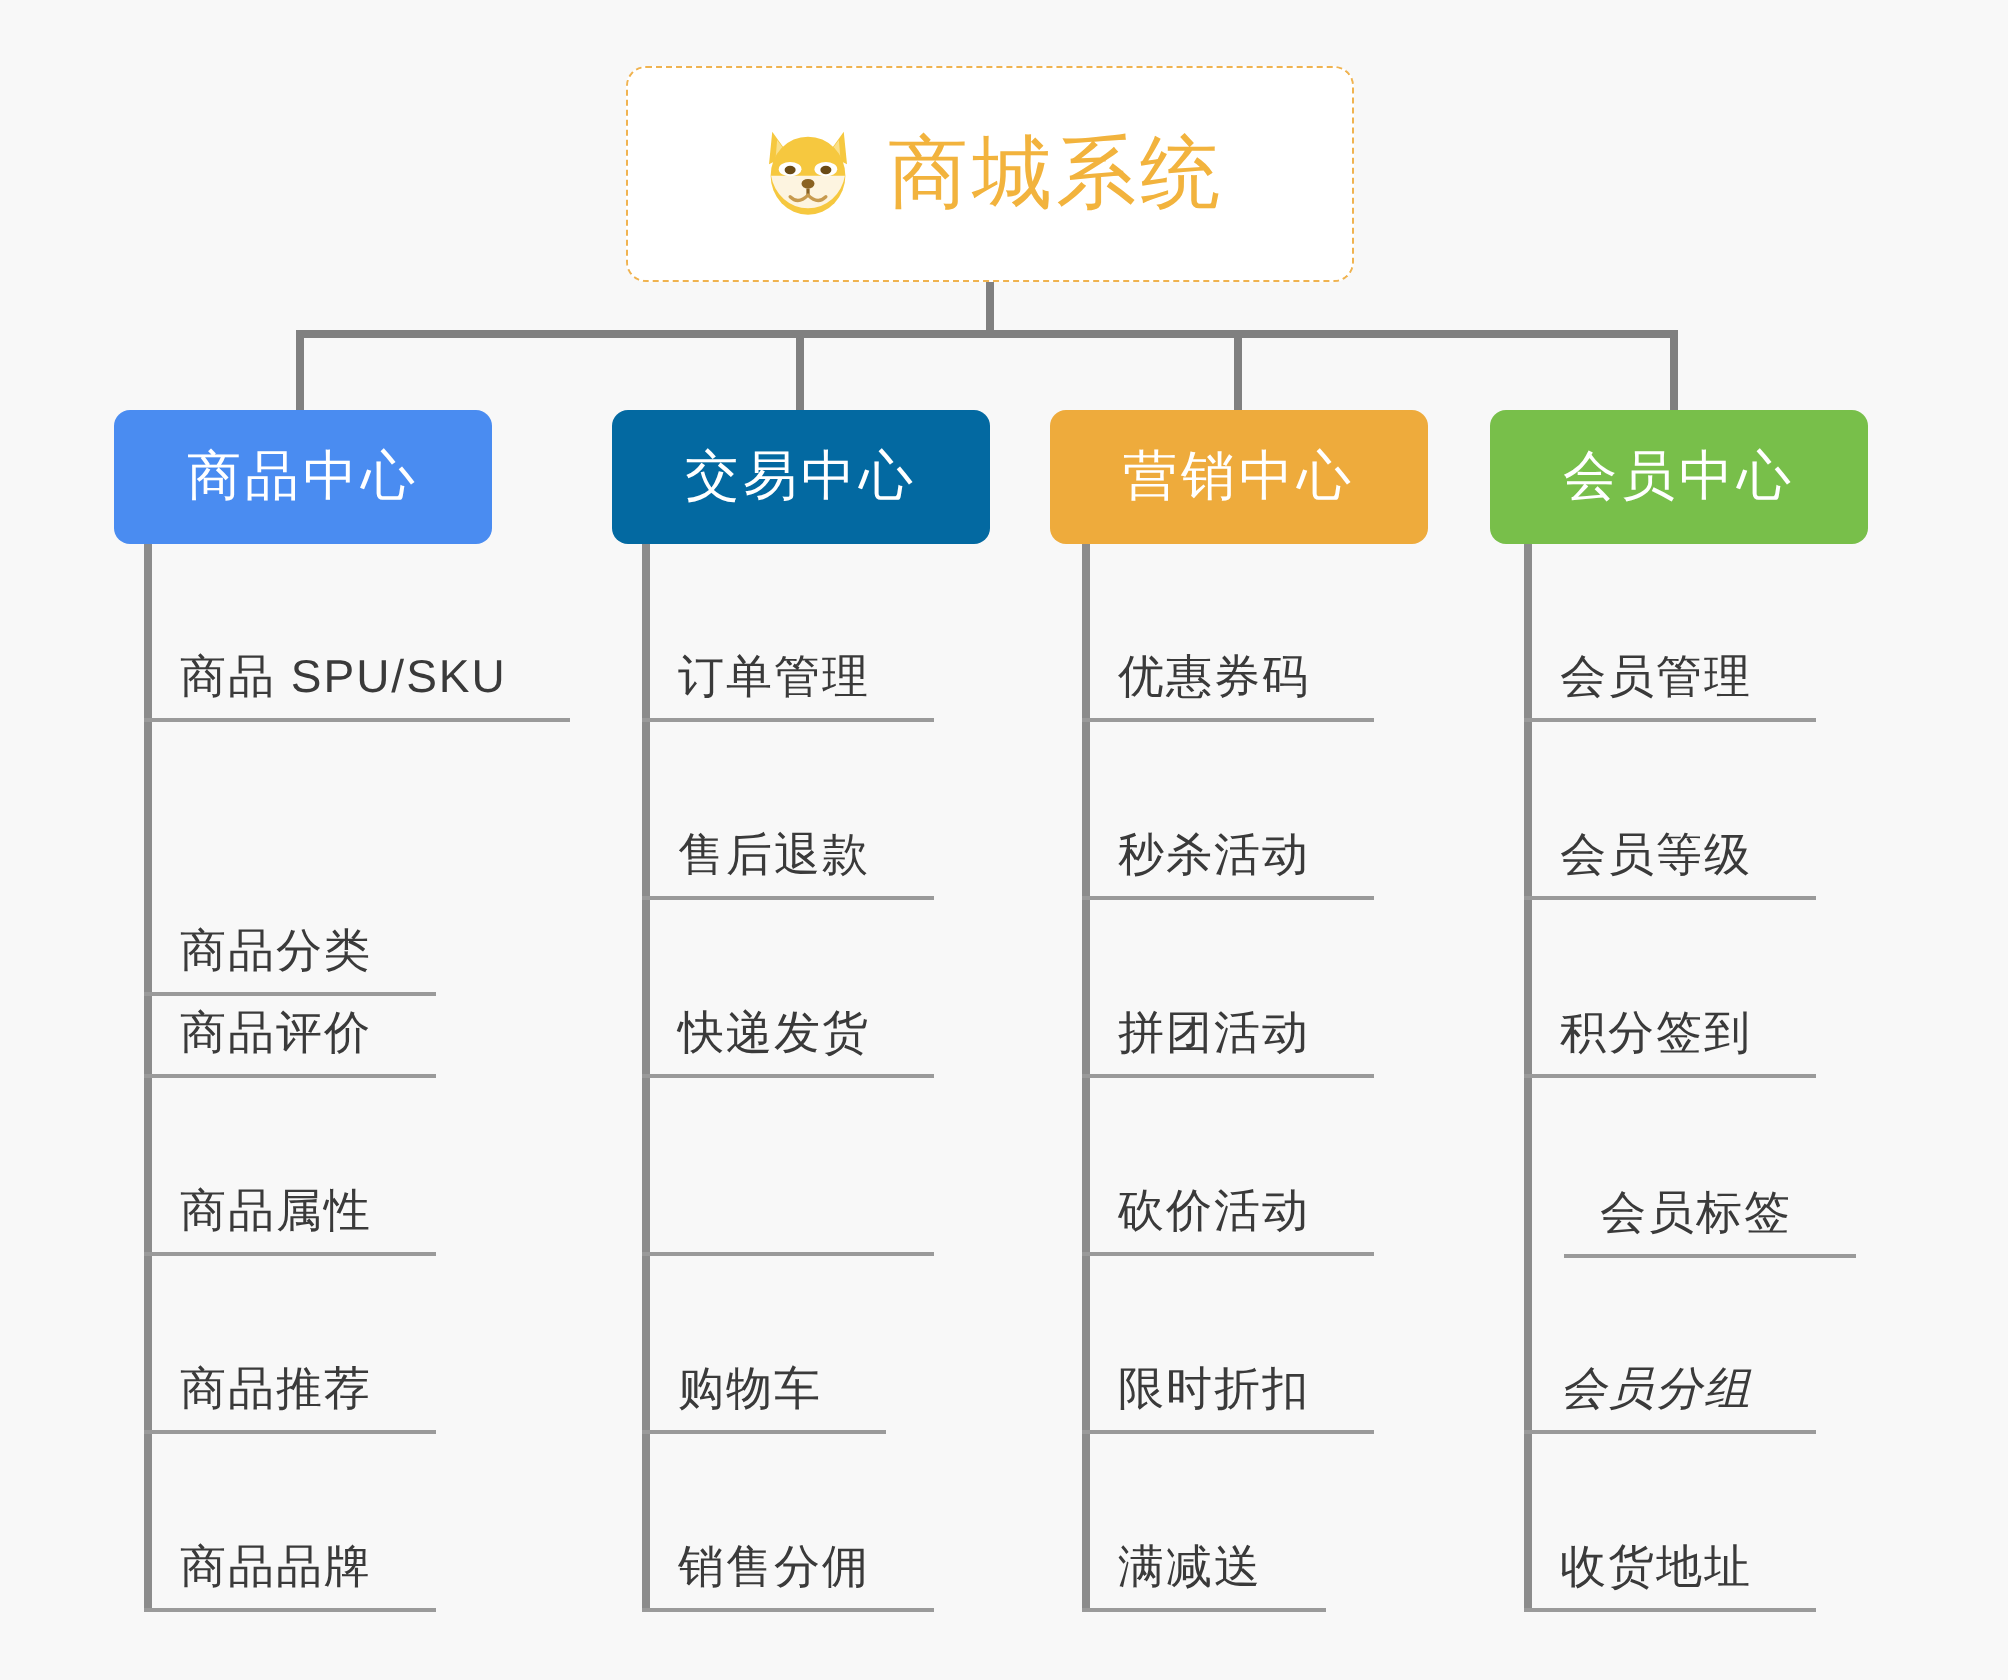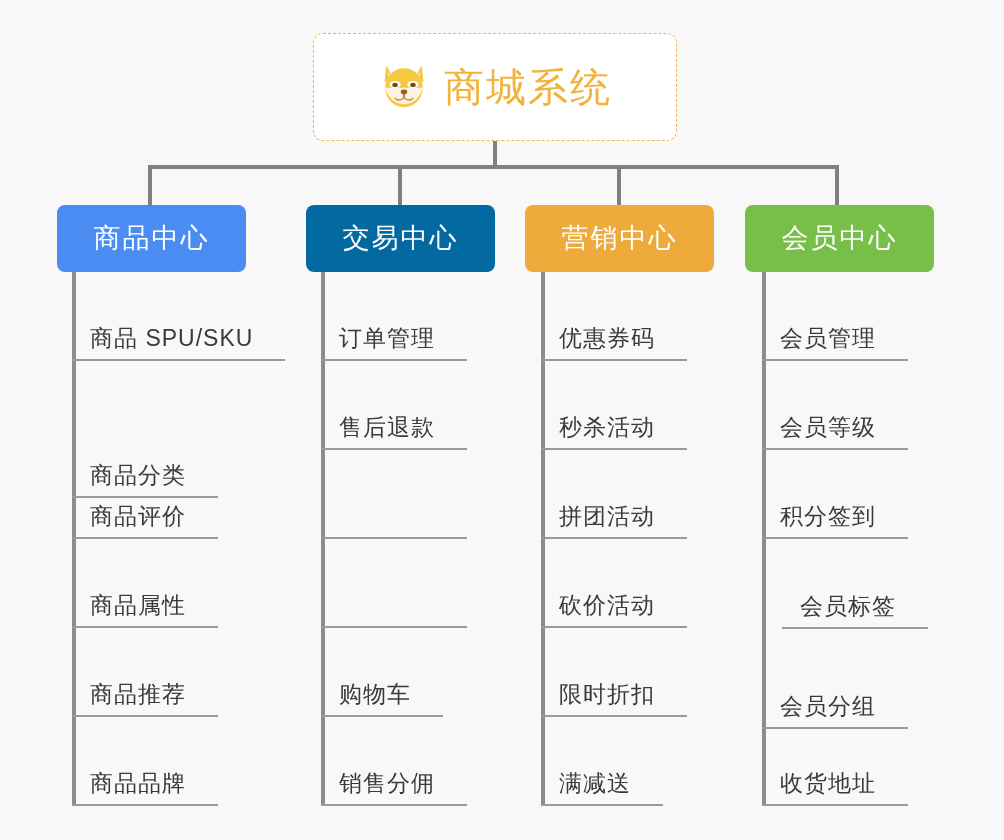--- a/index.html
+++ b/index.html
@@ -206,20 +206,21 @@
     <div class="leaf-spine" style="height: 534px;"></div>
     <div class="leaf-item" style="top: 0px; width: 146px;">
         <span class="leaf-text">订单管理</span>
         <span class="leaf-underline" style="width: 146px;"></span>
       </div>
     <div class="leaf-item" style="top: 89px; width: 146px;">
         <span class="leaf-text">售后退款</span>
         <span class="leaf-underline" style="width: 146px;"></span>
       </div>
     <div class="leaf-item" style="top: 178px; width: 146px;">
+        <span class="leaf-text">快递发货</span>
         <span class="leaf-underline" style="width: 146px;"></span>
       </div>
     <div class="leaf-item" style="top: 267px; width: 146px;">
         <span class="leaf-underline" style="width: 146px;"></span>
       </div>
     <div class="leaf-item" style="top: 356px; width: 122px;">
         <span class="leaf-text">购物车</span>
         <span class="leaf-underline" style="width: 122px;"></span>
       </div>
     <div class="leaf-item" style="top: 445px; width: 146px;">
@@ -267,21 +268,21 @@
         <span class="leaf-underline" style="width: 146px;"></span>
       </div>
     <div class="leaf-item" style="top: 178px; width: 146px;">
         <span class="leaf-text">积分签到</span>
         <span class="leaf-underline" style="width: 146px;"></span>
       </div>
     <div class="leaf-item" style="top: 268px; width: 146px; margin-left: 20px;">
         <span class="leaf-text">会员标签</span>
         <span class="leaf-underline" style="width: 146px;"></span>
       </div>
-    <div class="leaf-item" style="top: 368px; width: 146px;">
+    <div class="leaf-item" style="top: 356px; width: 146px; font-style: italic;">
         <span class="leaf-text">会员分组</span>
         <span class="leaf-underline" style="width: 146px;"></span>
       </div>
     <div class="leaf-item" style="top: 445px; width: 146px;">
         <span class="leaf-text">收货地址</span>
         <span class="leaf-underline" style="width: 146px;"></span>
       </div>
   </div>
 
 </div>

